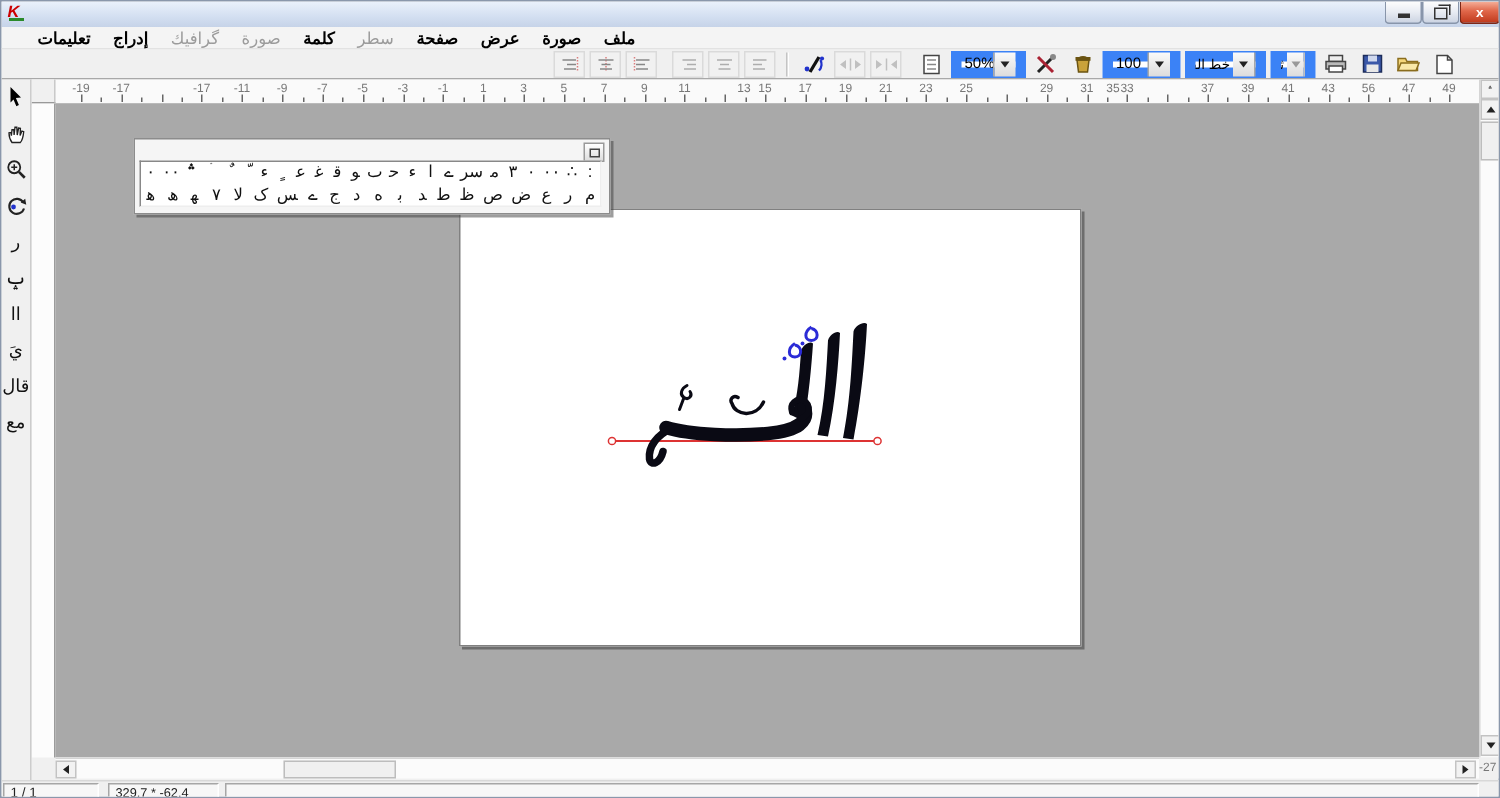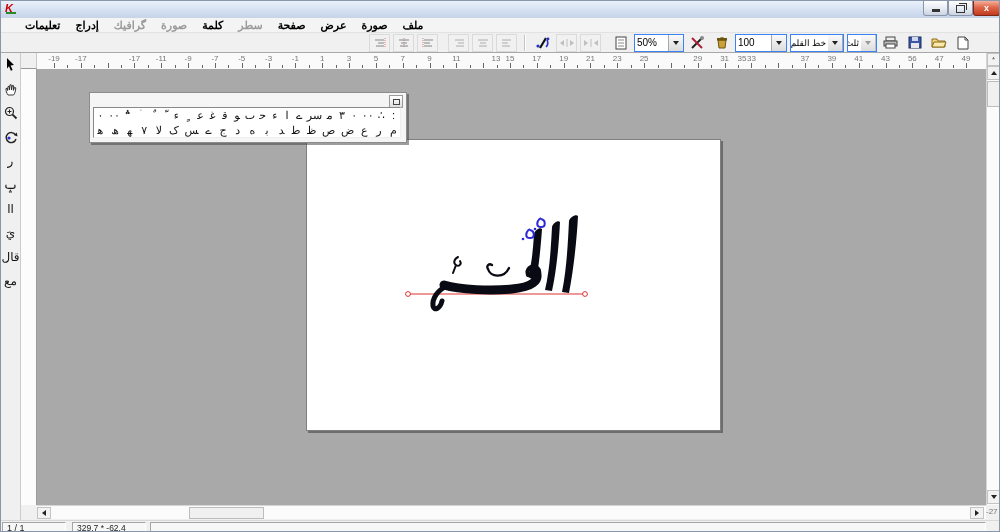--- a/index.html
+++ b/index.html
@@ -19,29 +19,29 @@
     border-color:#7c2717;color:#fff;font-weight:bold;}
   #btn-restore{left:947px;width:25px;}
   #btn-min{left:922px;width:25px;}
   .glyph-min{display:inline-block;width:8px;height:3px;background:#333;margin-top:8px;}
   .glyph-restore{display:inline-block;width:7px;height:6px;border:1px solid #333;margin-top:4px;position:relative;}
   .glyph-restore:before{content:"";position:absolute;left:2px;top:-3px;width:7px;height:6px;border:1px solid #333;border-bottom:none;border-left:none;}
   
   #menubar{left:0;top:17px;width:1000px;height:15px;background:#f4f4f4;border-bottom:1px solid #e2e2e2;
     display:flex;align-items:center;padding-left:24px;gap:15px;box-sizing:border-box;}
   .menu-item{font-size:11px;font-weight:bold;color:#000;white-space:nowrap;cursor:default;}
-  .menu-item.disabled{color:#9b9b9b;font-weight:bold;}
+  .menu-item.disabled{color:#9b9b9b;font-weight:normal;}
   
   #toolbar{left:0;top:32px;width:1000px;height:20px;background:#f0f0f0;border-bottom:1px solid #a8a8a8;
     display:flex;align-items:center;justify-content:flex-end;padding-right:28px;gap:3px;box-sizing:border-box;}
   .tbtn{width:21px;height:18px;display:flex;align-items:center;justify-content:center;box-sizing:border-box;}
   .tbtn.framed{border:1px solid #c9c9c9;background:#f3f3f3;}
   .tbtn.disabled{opacity:.55;}
   .tsep{width:1px;height:16px;background:#c4c4c4;margin:0 4px;box-shadow:1px 0 0 #fff;}
-  .combo{height:18px;background:#fff;border:1px solid #3b82f6;display:flex;align-items:center;box-sizing:border-box;}
+  .combo{height:18px;background:#fff;border:7px solid #3b82f6;display:flex;align-items:center;box-sizing:border-box;}
   .combo .ctext{flex:1;font-size:10px;padding:0 2px;white-space:nowrap;overflow:hidden;color:#000;}
   .combo .carrow{width:14px;height:16px;background:linear-gradient(#fafafa,#dcdcdc);border-left:1px solid #a8a8a8;
      display:flex;align-items:center;justify-content:center;}
   .tri-down{width:0;height:0;border-left:3px solid transparent;border-right:3px solid transparent;border-top:4px solid #222;}
   .tri-down.gray{border-top-color:#999;}
   
   #ruler-h{left:20px;top:52px;width:965px;height:16px;background:#fafafa;border-bottom:1px solid #999;overflow:hidden;}
   .rtick{position:absolute;bottom:1px;width:1px;background:#666;}
   .rlabel{position:absolute;top:1px;font-size:8px;color:#777;transform:translateX(-50%);}
   #ruler-corner{left:20px;top:52px;width:16px;height:16px;background:#f0f0f0;border-right:1px solid #c9c9c9;border-bottom:1px solid #999;box-sizing:border-box;}

